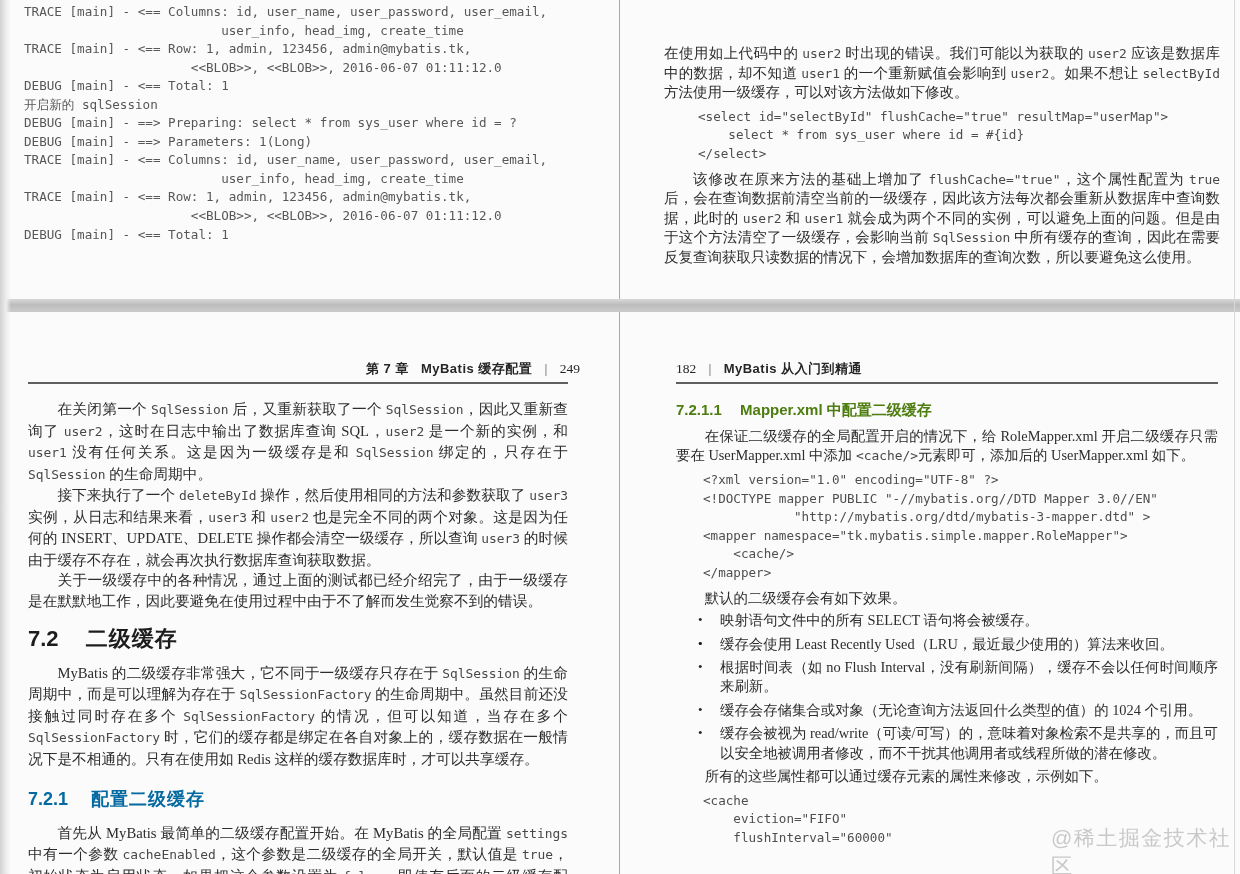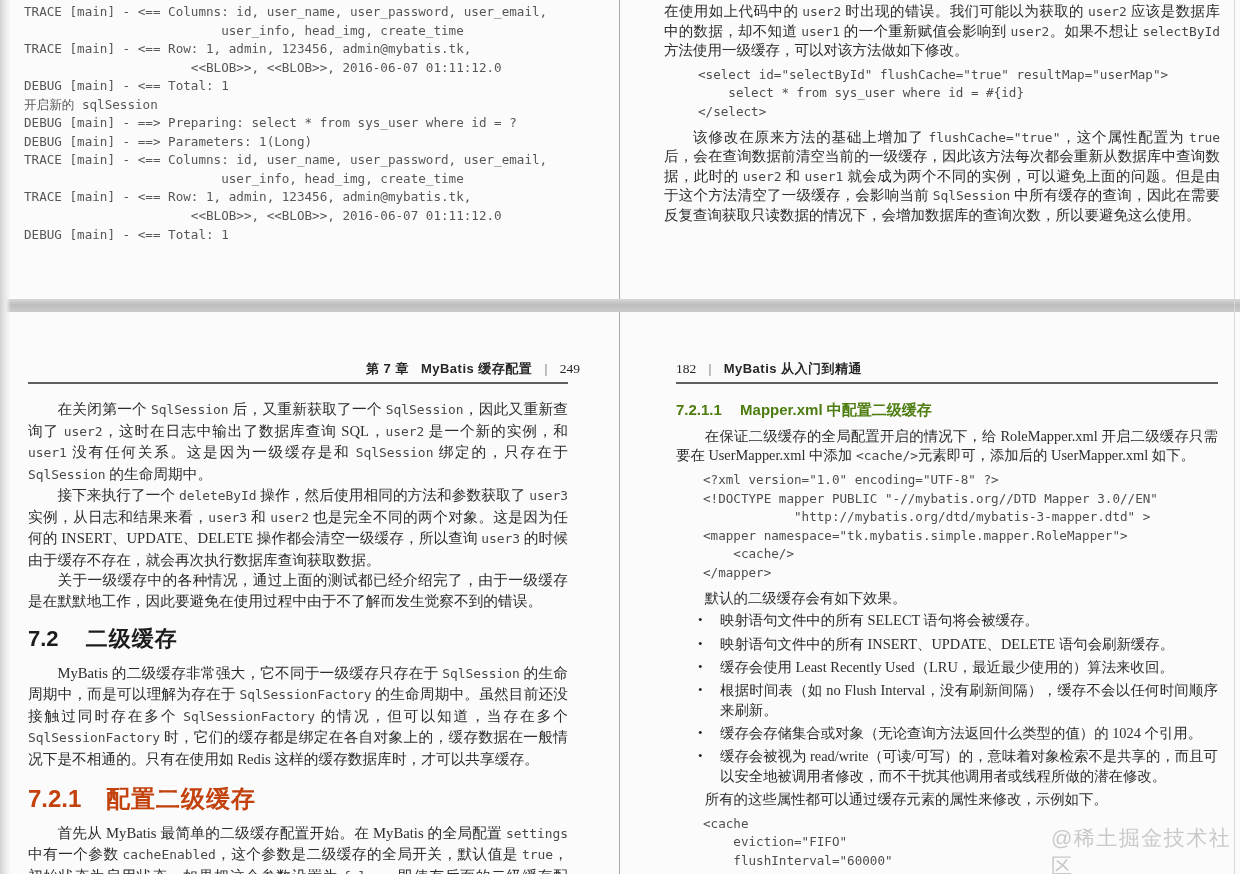--- a/index.html
+++ b/index.html
@@ -18,21 +18,21 @@
 
   
   .log-block { position:absolute; left:24px; top:3px; z-index:0; }
   .log-line  { font-family:"DejaVu Sans Mono","Liberation Mono",monospace;
                font-size:12.6px; line-height:18.55px; white-space:pre; color:#575757; }
   .tr-block  { position:absolute; left:664px; top:2px; width:556px; }
   .tr-block .para { font-size:14.5px; line-height:19.6px; }
 
   
   .para { margin:0; text-indent:2em; text-align:justify; }
-  .no-indent { text-indent:0; }
+  .no-indent { text-indent:0;margin-top:42px; }
   .code-block { margin:5px 0 6px; }
   .code-line  { font-family:"DejaVu Sans Mono","Liberation Mono",monospace;
                 font-size:12.6px; line-height:18.6px; white-space:pre; color:#4e4e4e; }
   .tr-code { padding-left:34px; }
   .pr-code { padding-left:27px; }
   .code-inline { font-family:"DejaVu Sans Mono","Liberation Mono",monospace;
                  font-size:12.9px; color:#484848; }
 
   
   .pg-header { position:absolute; top:360px; display:flex; align-items:baseline; gap:12px;
@@ -46,22 +46,22 @@
   .rule-left  { left:28px;  width:540px; }
   .rule-right { left:676px; width:542px; }
 
   
   .pl-body { position:absolute; left:28px;  top:399px; width:540px; font-size:14.7px; line-height:20.5px; }
   .pr-body { position:absolute; left:676px; top:392px; width:542px; font-size:14.4px; line-height:19.7px; }
 
   .h2 { font-family:"Liberation Sans","DejaVu Sans",sans-serif; font-weight:700; color:#1c1c1c;
         font-size:22px; margin:18px 0 13px; letter-spacing:1px; }
   .h2 .h-num { margin-right:20px; letter-spacing:0; }
-  .h3 { font-family:"Liberation Sans","DejaVu Sans",sans-serif; font-weight:700; color:#c2410c;
-        font-size:24px; margin:20px 0 13px; letter-spacing:1px; }
+  .h3 { font-family:"Liberation Sans","DejaVu Sans",sans-serif; font-weight:700; color:#0369a1;
+        font-size:18px; margin:20px 0 13px; letter-spacing:1px; }
   .h3 .h-num { margin-right:17px; letter-spacing:0; }
   .h4 { font-family:"Liberation Sans","DejaVu Sans",sans-serif; font-weight:700; color:#4d7c0f;
         font-size:15px; margin:8px 0 7px; }
   .h4 .h-num { margin-right:14px; }
 
   .bullet-list { margin-top:3px; }
   .bullet-item { position:relative; padding-left:44px; margin-bottom:3.5px; text-align:justify; }
   .bullet-dot  { position:absolute; left:22px; top:-1px; font-size:13px; color:#1e1e1e; }
 
   .watermark { position:absolute; left:1051px; top:824px; z-index:4;
@@ -148,21 +148,21 @@
         <div class="code-line">&lt;?xml version="1.0" encoding="UTF-8" ?&gt;</div>
         <div class="code-line">&lt;!DOCTYPE mapper PUBLIC "-//mybatis.org//DTD Mapper 3.0//EN"</div>
         <div class="code-line">            "http://mybatis.org/dtd/mybatis-3-mapper.dtd" &gt;</div>
         <div class="code-line">&lt;mapper namespace="tk.mybatis.simple.mapper.RoleMapper"&gt;</div>
         <div class="code-line">    &lt;cache/&gt;</div>
         <div class="code-line">&lt;/mapper&gt;</div>
       </div>
     <p class="para">默认的二级缓存会有如下效果。</p>
     <div class="bullet-list">
         <div class="bullet-item"><span class="bullet-dot">•</span><span class="bullet-text"><span class="text-run">映射语句文件中的所有 SELECT 语句将会被缓存。</span></span></div>
-        <div class="bullet-item"><span class="bullet-dot">•</span><span class="bullet-text"><span class="text-run">映射语句文件中的所有 INSERT、UPDATE、DELETE 语句会刷新缓存。</span></span></div>
+        <div class="bullet-item"><span class="bullet-dot">•</span></div>
         <div class="bullet-item"><span class="bullet-dot">•</span><span class="bullet-text"><span class="text-run">缓存会使用 Least Recently Used（LRU，最近最少使用的）算法来收回。</span></span></div>
         <div class="bullet-item"><span class="bullet-dot">•</span><span class="bullet-text"><span class="text-run">根据时间表（如 no Flush Interval，没有刷新间隔），缓存不会以任何时间顺序来刷新。</span></span></div>
         <div class="bullet-item"><span class="bullet-dot">•</span><span class="bullet-text"><span class="text-run">缓存会存储集合或对象（无论查询方法返回什么类型的值）的 1024 个引用。</span></span></div>
         <div class="bullet-item"><span class="bullet-dot">•</span><span class="bullet-text"><span class="text-run">缓存会被视为 read/write（可读/可写）的，意味着对象检索不是共享的，而且可以安全地被调用者修改，而不干扰其他调用者或线程所做的潜在修改。</span></span></div>
       </div>
     <p class="para">所有的这些属性都可以通过缓存元素的属性来修改，示例如下。</p>
     <div class="code-block pr-code">
         <div class="code-line">&lt;cache</div>
         <div class="code-line">    eviction="FIFO"</div>
         <div class="code-line">    flushInterval="60000"</div>

